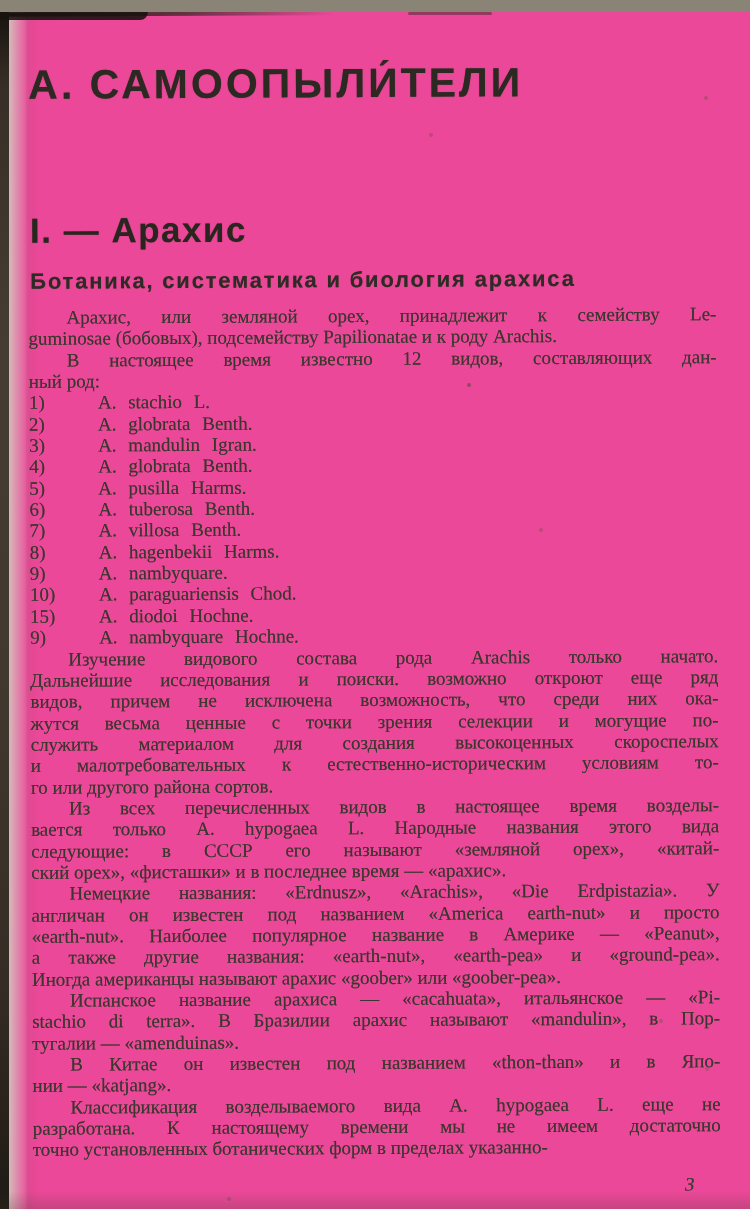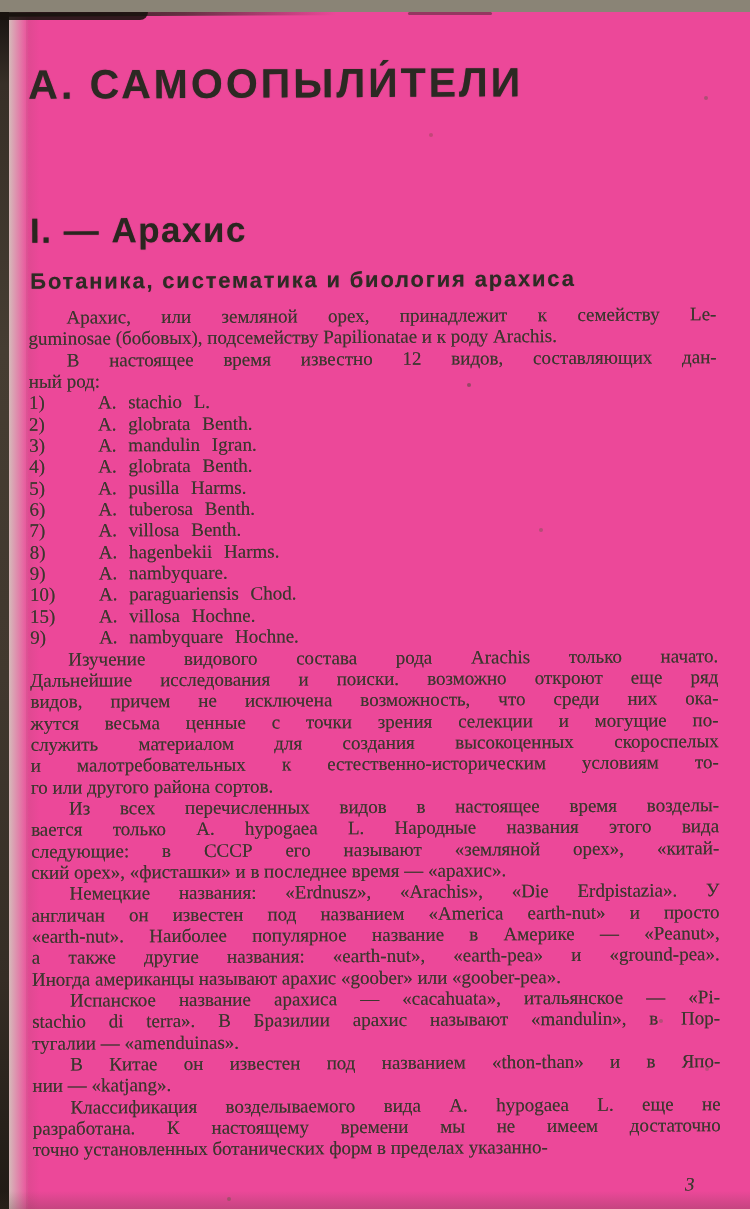--- a/index.html
+++ b/index.html
@@ -158,21 +158,21 @@
         <div class="line species last"><span class="num">1)</span><span class="sp-text">A. stachio L.</span></div>
         <div class="line species last"><span class="num">2)</span><span class="sp-text">A. globrata Benth.</span></div>
         <div class="line species last"><span class="num">3)</span><span class="sp-text">A. mandulin Igran.</span></div>
         <div class="line species last"><span class="num">4)</span><span class="sp-text">A. globrata Benth.</span></div>
         <div class="line species last"><span class="num">5)</span><span class="sp-text">A. pusilla Harms.</span></div>
         <div class="line species last"><span class="num">6)</span><span class="sp-text">A. tuberosa Benth.</span></div>
         <div class="line species last"><span class="num">7)</span><span class="sp-text">A. villosa Benth.</span></div>
         <div class="line species last"><span class="num">8)</span><span class="sp-text">A. hagenbekii Harms.</span></div>
         <div class="line species last"><span class="num">9)</span><span class="sp-text">A. nambyquare.</span></div>
         <div class="line species last"><span class="num">10)</span><span class="sp-text">A. paraguariensis Chod.</span></div>
-        <div class="line species last"><span class="num">15)</span><span class="sp-text">A. villosa Hochne.</span></div>
+        <div class="line species last"><span class="num">15)</span><span class="sp-text">A. diodoi Hochne.</span></div>
         <div class="line species last"><span class="num">9)</span><span class="sp-text">A. nambyquare Hochne.</span></div>
         <div class="para">
           <div class="line first">Изучение видового состава рода Arachis только начато.</div>
           <div class="line">Дальнейшие исследования и поиски. возможно откроют еще ряд</div>
           <div class="line">видов, причем не исключена возможность, что среди них ока-</div>
           <div class="line">жутся весьма ценные с точки зрения селекции и могущие по-</div>
           <div class="line">служить материалом для создания высокоценных скороспелых</div>
           <div class="line">и малотребовательных к естественно-историческим условиям то-</div>
           <div class="line last">го или другого района сортов.</div>
         </div>

